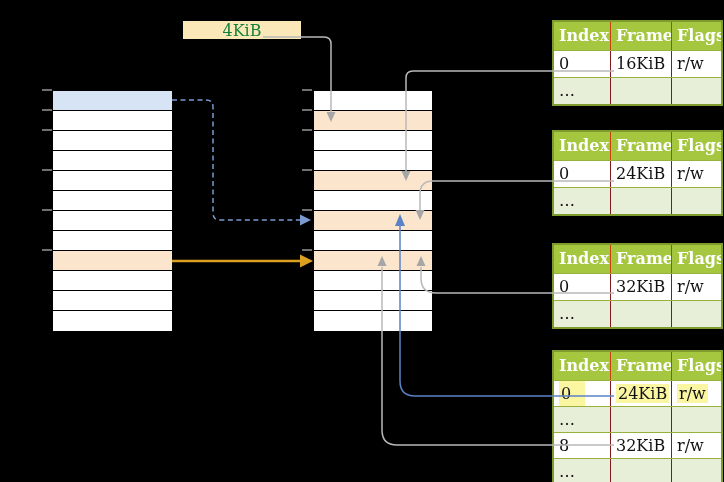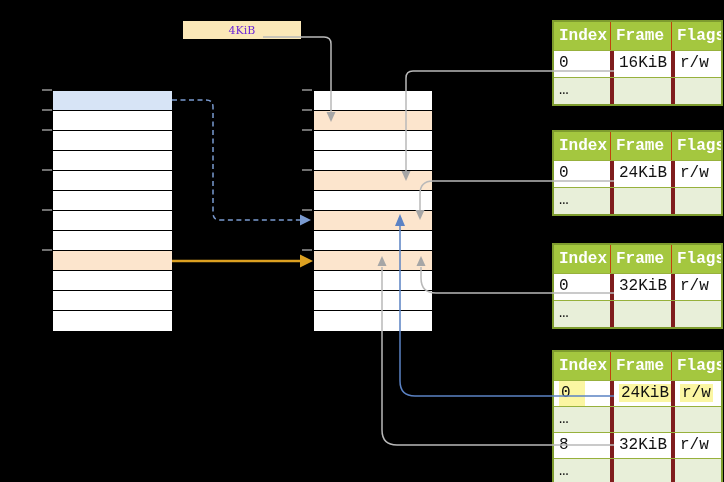--- a/index.html
+++ b/index.html
@@ -2,46 +2,46 @@
 <html style="--background: #000000; --row-blue: #D7E4F6; --row-orange: #FCE5CD; --label-box: #FBE8B8; --green-header: #A4C73F; --green-border: #7E9C2E; --green-divider: #97B13C; --green-light: #E8EFD9; --highlight-yellow: #FBF6A2; --line-gray: #B9B9B9; --arrow-head-gray: #A6A6A6; --arrow-orange: #DCA021; --arrow-blue: #5B82C4; --arrow-blue-dashed: #7A9AD0; --tick-gray: #6F6F6F;"><head>
 <meta charset="utf-8">
 <style>
   html,body{margin:0;padding:0;background:#000;}
   #canvas{position:relative;width:724px;height:482px;background:var(--background,#000);
           font-family:"DejaVu Serif", serif;overflow:hidden;}
 
   
   #label-box{position:absolute;left:183px;top:21px;width:118px;height:18px;
              background:var(--label-box);display:flex;align-items:center;justify-content:center;
-             font-size:11px;color:#6d28d9;}
+             font-size:16px;color:#15803d;}
 
   
   .stack{position:absolute;top:90px;border:1px solid #000;box-sizing:content-box;}
   #left-stack{left:52px;width:119px;}
   #middle-stack{left:313px;width:118px;}
   .mrow{height:19px;border-bottom:1px solid #000;}
   .mrow:last-child{border-bottom:none;height:20px;}
   .fill-white{background:#fff;}
   .fill-blue{background:var(--row-blue);}
   .fill-orange{background:var(--row-orange);}
 
   
   .tick{position:absolute;width:10px;height:2px;background:var(--tick-gray);}
 
   
   .ftable{position:absolute;left:552px;width:167px;border:2px solid var(--green-border);
-          background:#fff;font-family:Liberation Mono, monospace;}
+          background:#fff;}
   .frow{display:grid;grid-template-columns:56px 61px 50px;}
   .frow.head{background:var(--green-header);height:28px;}
   .frow.head .cell{color:#fff;font-weight:bold;font-size:16px;line-height:28px;border-left:1px solid #c2410c;}
   .frow.head .cell:first-child{border-left:none;}
   .frow.body{height:26px;border-top:1px solid var(--green-divider);}
   .ftable .frow.body:first-of-type{border-top:1px solid #3f3f3f;}
   .t4 .frow.body{height:25px;}
-  .frow.body .cell{font-size:16px;line-height:25px;color:#111;border-left:4px solid #7f1d1d;}
+  .frow.body .cell{font-size:16px;line-height:25px;color:#111;border-left:1px solid #7f1d1d;}
   .frow.body .cell:first-child{border-left:none;}
   .frow.body.dots{background:var(--green-light);}
   .cell{padding-left:5px;overflow:hidden;white-space:nowrap;box-sizing:border-box;}
   .hl{background:var(--highlight-yellow);padding:0 2px;}
   .hl.wide{display:inline-block;min-width:22px;}
 
   
   #connectors{position:absolute;left:0;top:0;width:724px;height:482px;pointer-events:none;}
   .ln{fill:none;stroke-width:1.5;}
   .ln-gray{stroke:var(--line-gray);}

